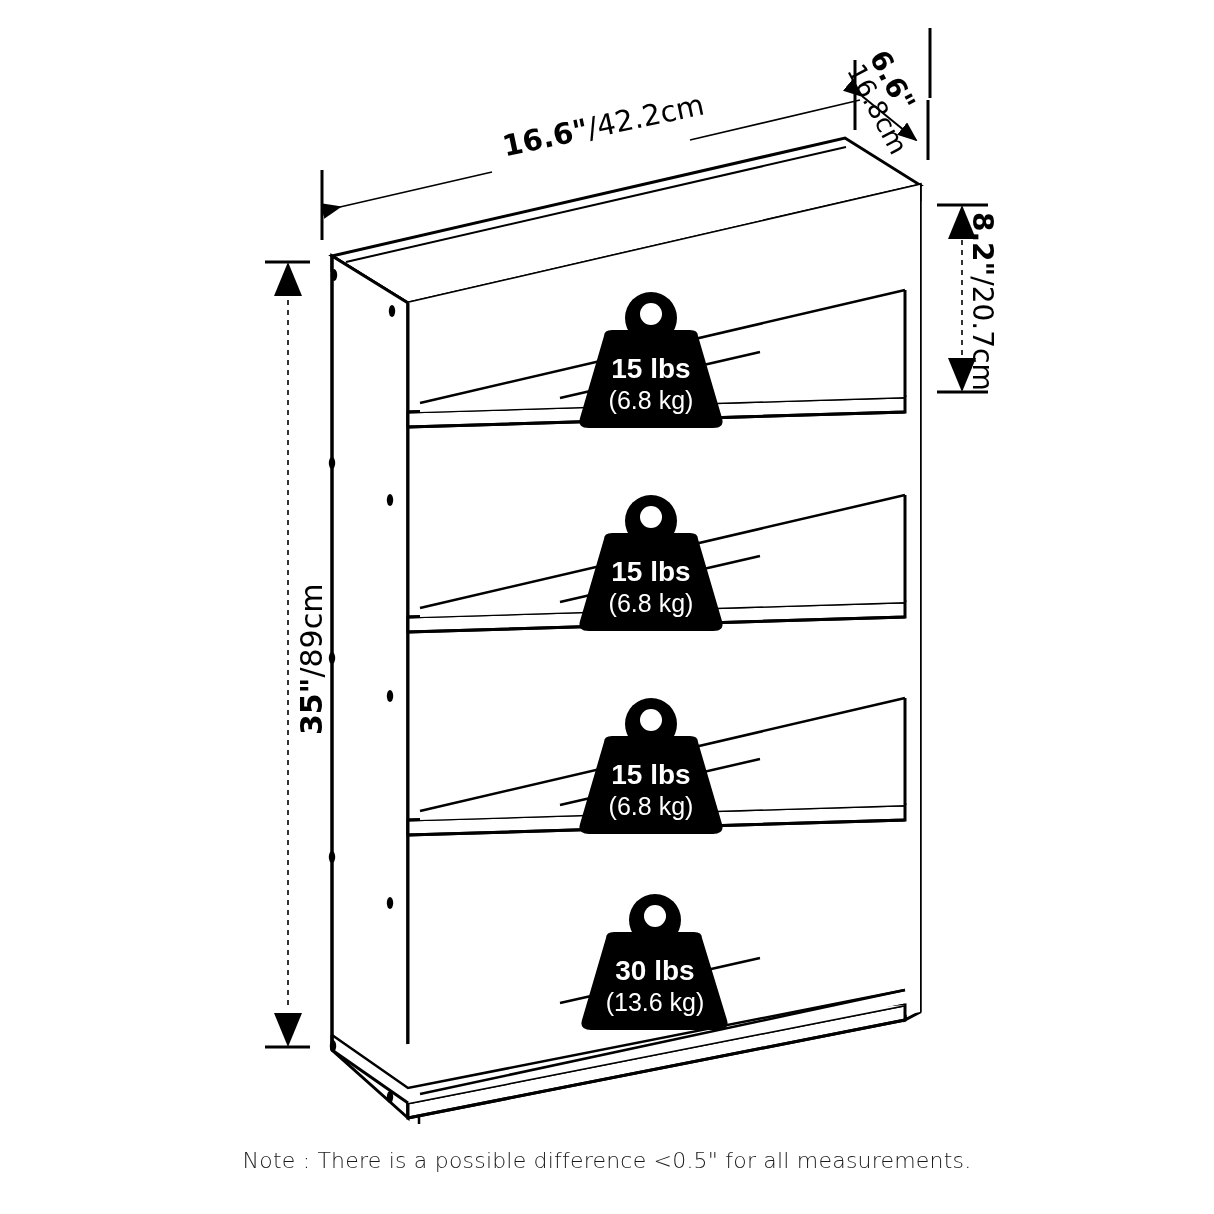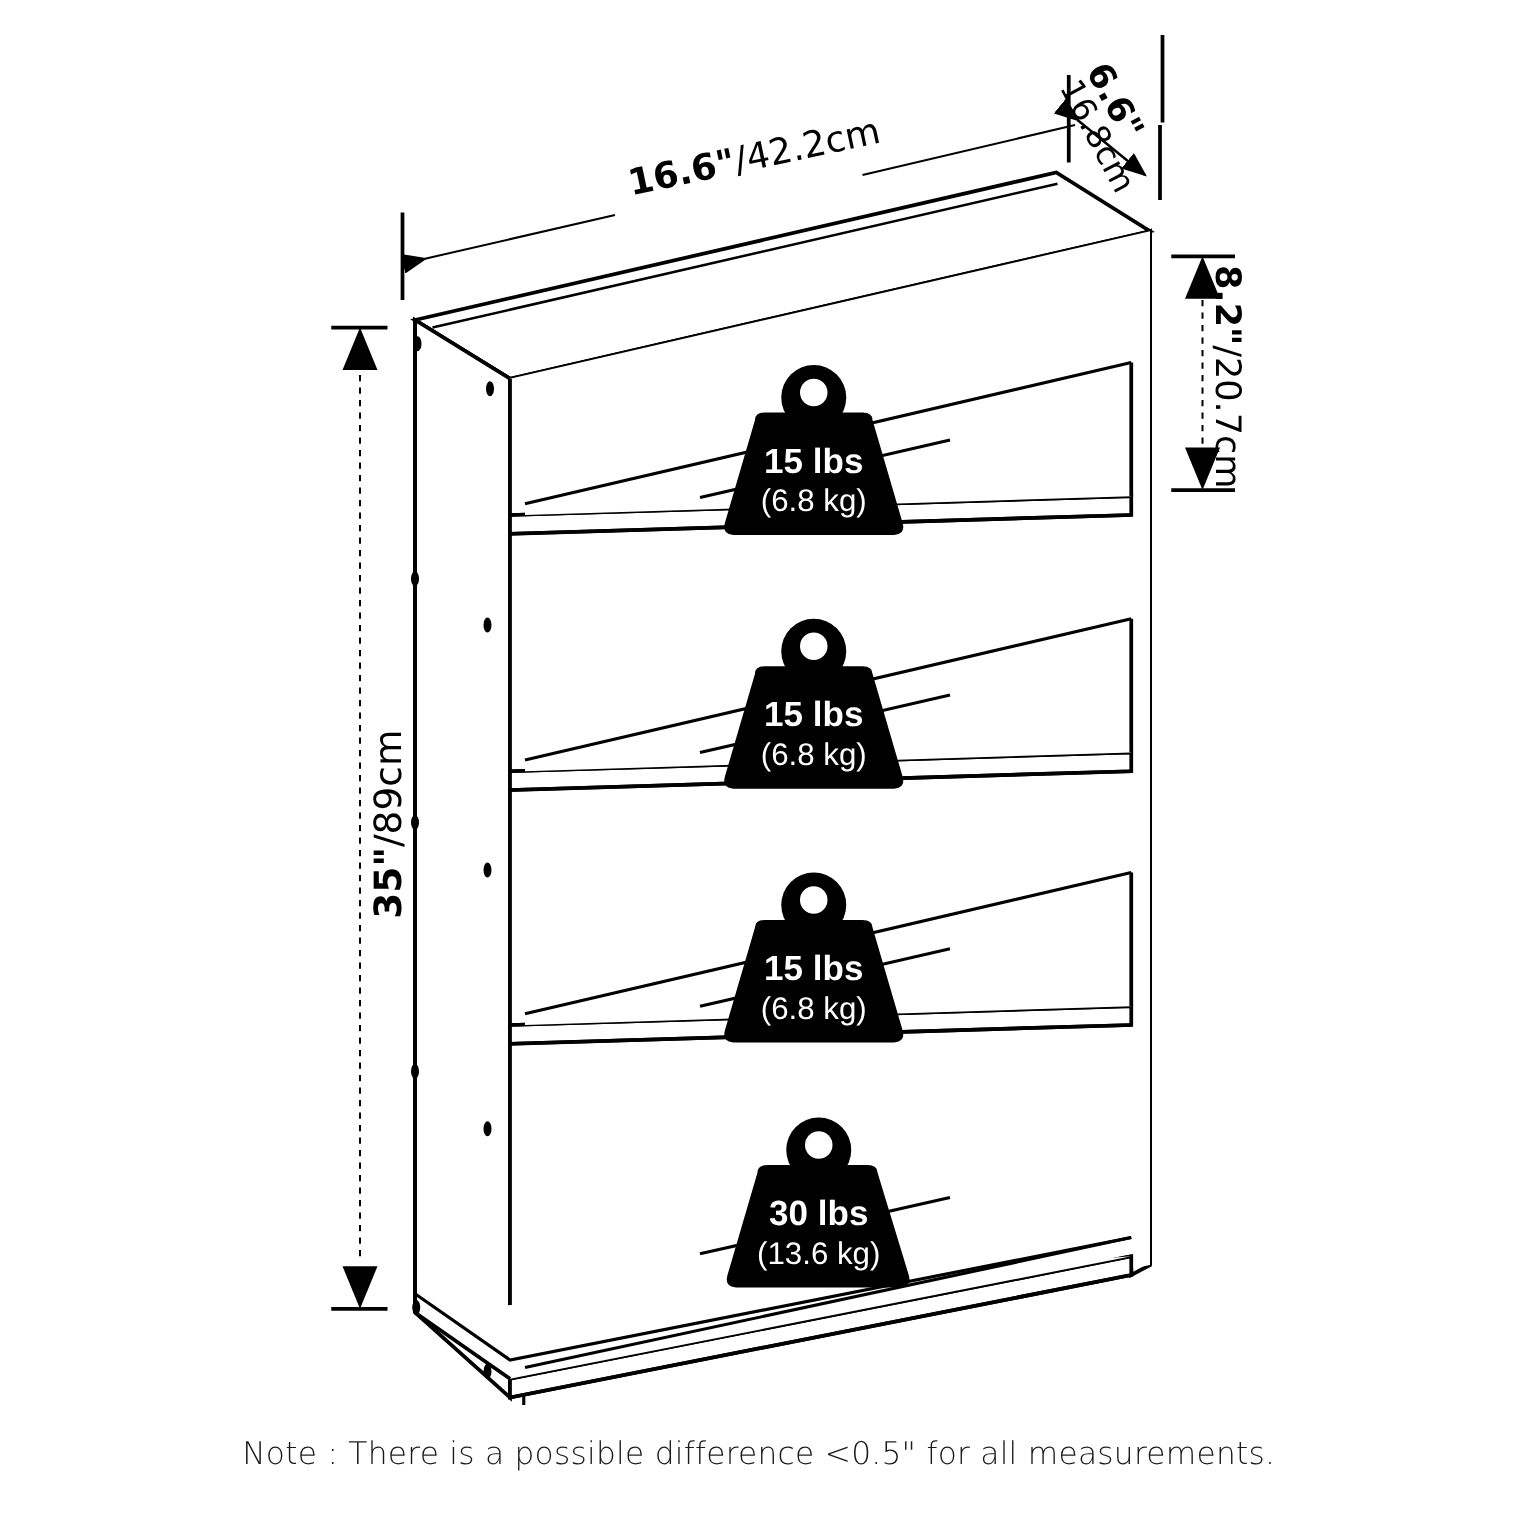--- a/index.html
+++ b/index.html
@@ -26,21 +26,21 @@
     width: 1214px;
     height: 1214px;
   }
   .note-bar {
     position: absolute;
     left: 0;
     top: 1148px;
     width: 1214px;
     text-align: center;
     font-family: "DejaVu Sans", sans-serif;
-    font-size: 25px;
+    font-size: 22px;
     font-weight: 300;
     letter-spacing: 0.2px;
     color: #1a1a1a;
     white-space: nowrap;
   }
   
   .dim-label {
     position: absolute;
     white-space: nowrap;
     color: #000;

